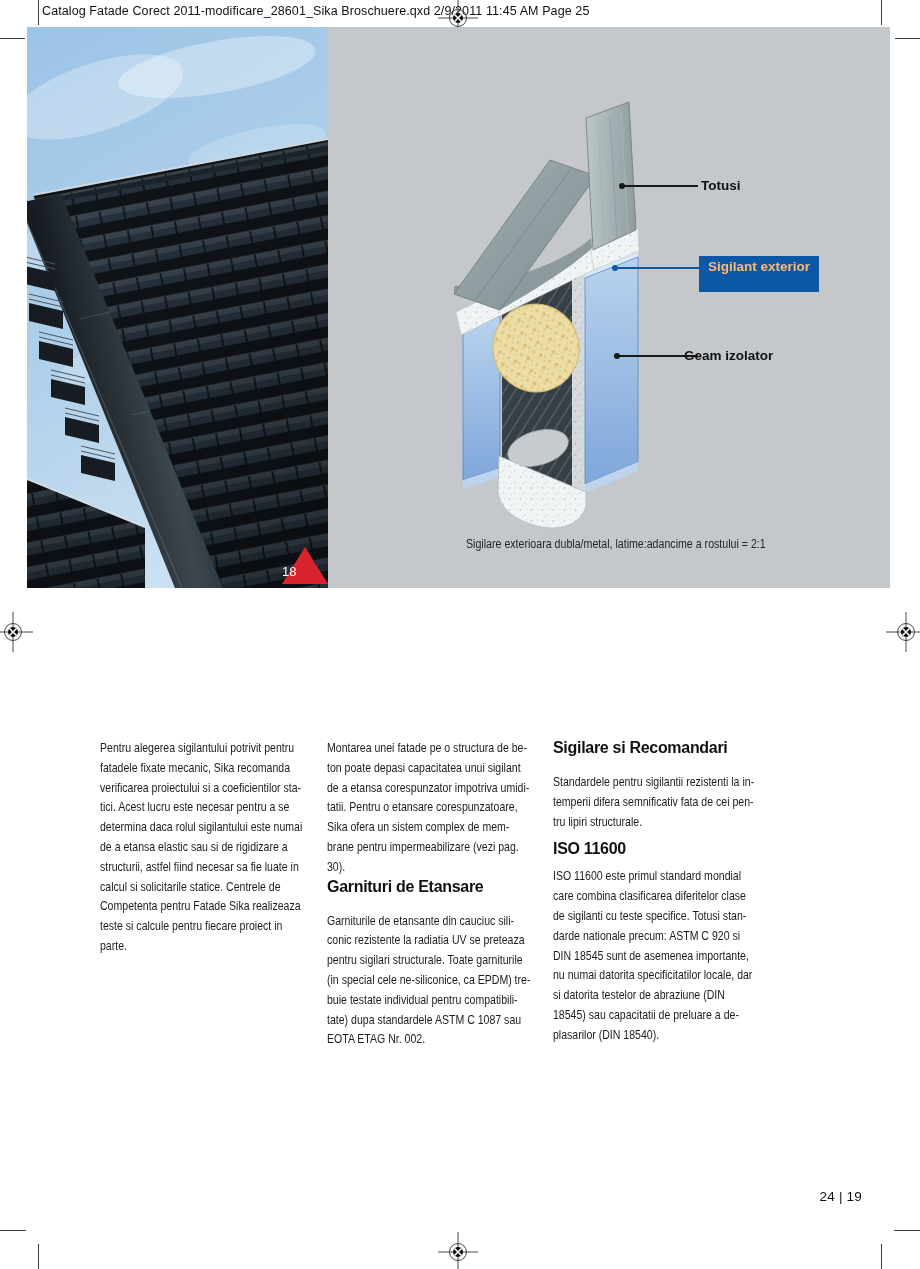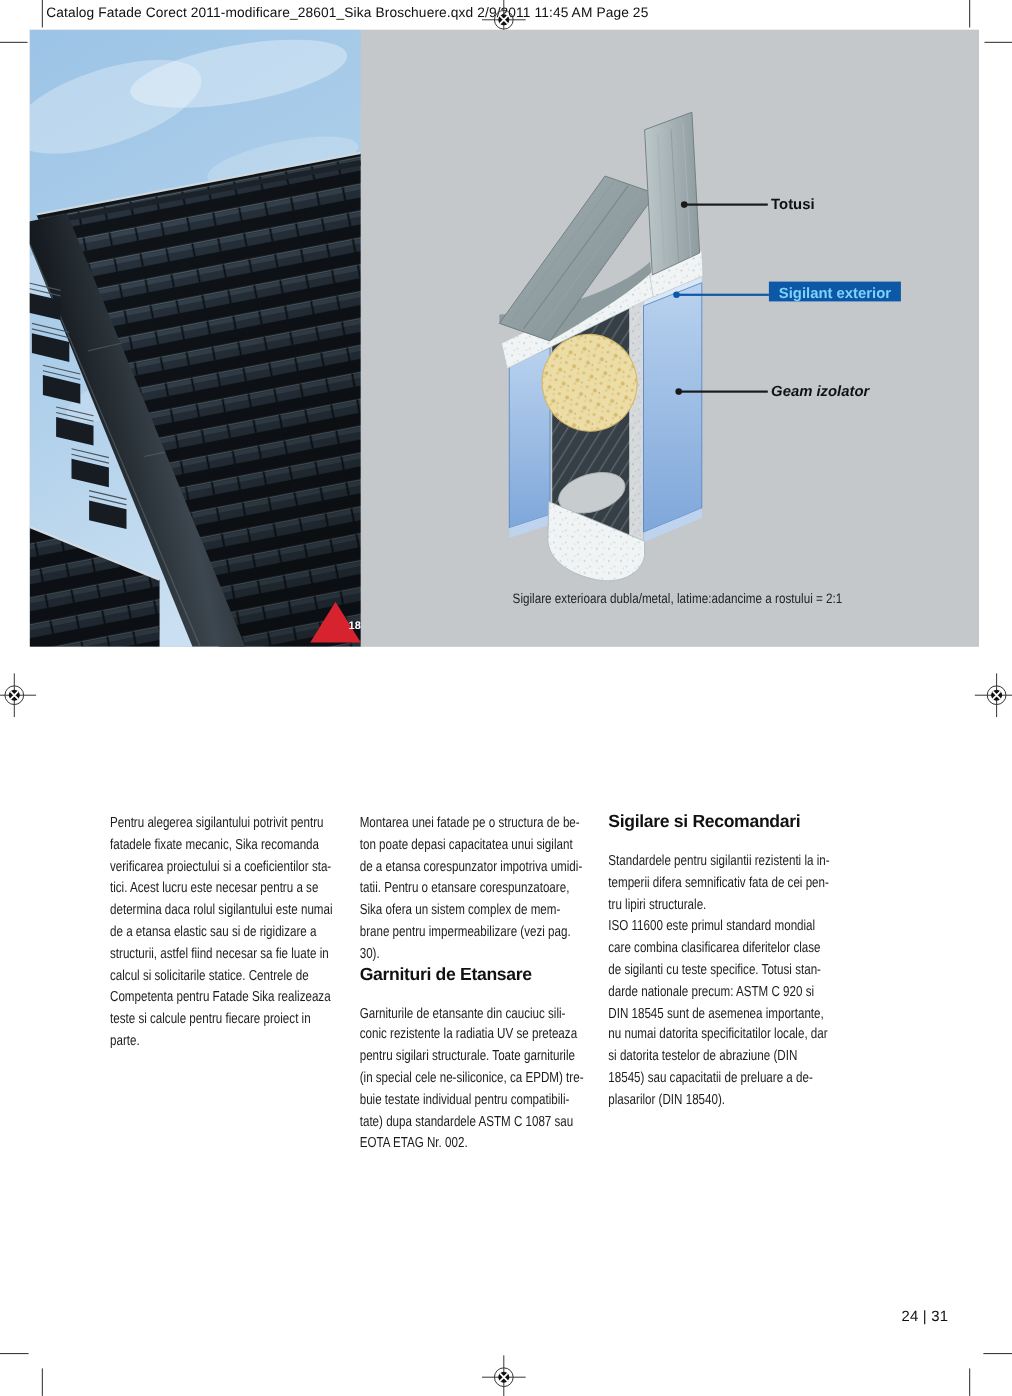--- a/index.html
+++ b/index.html
@@ -18,31 +18,31 @@
   .regmark { width:40px; height:40px; }
 
   
   .banner { left:27px; top:27px; width:863px; height:561px; background:#c4c8cb; }
 
   
   .badge-wrap { left:255px; top:520px; width:46px; height:38px; }
   .badge-tri { position:absolute; left:0; top:0; width:0; height:0;
                border-left:23px solid transparent; border-right:23px solid transparent;
                border-bottom:37px solid #d7232e; }
-  .badge-num { position:absolute; left:0; top:17px; width:46px; text-align:right;
-               color:#fff; font-weight:bold; font-size:10px; }
+  .badge-num { position:absolute; left:0; top:17px; width:46px; text-align:left;
+               color:#fff; font-weight:normal; font-size:13px; }
 
   
   .callout-line { height:1.5px; background:#1a1a1a; }
   .callout-line.blue { background:#0d57a7; }
   .callout-dot { width:6px; height:6px; border-radius:50%; background:#1a1a1a; }
   .callout-dot.blue { background:#0d57a7; }
   .callout-label { font-size:13.5px; font-weight:bold; color:#111; white-space:nowrap; }
-  .callout-box { background:#0d57a7; color:#7dd3fc; font-size:13.5px; font-weight:bold;
-                 padding:3px 9px 0 9px; white-space:nowrap; }
+  .callout-box { background:#0d57a7; color:#fdba74; font-size:13.5px; font-weight:bold;
+                 padding:3px 9px 18px 9px; white-space:nowrap; }
 
   .fig-caption { left:439px; top:510px; font-size:12.5px; color:#232323; white-space:nowrap;
                  transform:scaleX(.85); transform-origin:0 0; }
 
   
   .col { position:absolute; top:738px; width:260px; }
   .col-1 { left:100px; } .col-2 { left:327px; } .col-3 { left:553px; }
   .col h2 { font-size:16px; line-height:20px; font-weight:bold; color:#111;
             letter-spacing:-.3px; white-space:pre-line; margin:0 0 14px 0; }
   .col h2.sub { }
@@ -257,21 +257,21 @@
   <div class="abs callout-dot" style="left:592px;top:156px;"></div>
   <div class="abs callout-line" style="left:595px;top:158px;width:76px;"></div>
   <div class="abs callout-label" style="left:674px;top:151px;">Totusi</div>
 
   <div class="abs callout-dot blue" style="left:585px;top:238px;"></div>
   <div class="abs callout-line blue" style="left:588px;top:240px;width:84px;"></div>
   <div class="abs callout-box" style="left:672px;top:229px;">Sigilant exterior</div>
 
   <div class="abs callout-dot" style="left:587px;top:326px;"></div>
   <div class="abs callout-line" style="left:590px;top:328px;width:81px;"></div>
-  <div class="abs callout-label" style="left:674px;top:321px;font-style:italic;">Geam izolator</div>
+  <div class="abs callout-label" style="left:657px;top:321px;">Geam izolator</div>
 
   <div class="abs fig-caption">Sigilare exterioara dubla/metal, latime:adancime a rostului = 2:1</div>
 </div>
 
 <div class="col col-1">
   <p>Pentru alegerea sigilantului potrivit pentru
 fatadele fixate mecanic, Sika recomanda
 verificarea proiectului si a coeficientilor sta-
 tici. Acest lucru este necesar pentru a se
 determina daca rolul sigilantului este numai
@@ -299,24 +299,25 @@
 buie testate individual pentru compatibili-
 tate) dupa standardele  ASTM C 1087 sau
 EOTA ETAG Nr. 002.</p>
 </div>
 
 <div class="col col-3">
   <h2>Sigilare si Recomandari</h2>
   <p>Standardele pentru sigilantii rezistenti la in-
 temperii difera semnificativ fata de cei pen-
 tru lipiri structurale.</p>
+  <h2 class="sub-tight">ISO 11600</h2>
   <p>ISO 11600 este primul standard mondial
 care combina clasificarea diferitelor clase
 de sigilanti cu teste specifice. Totusi stan-
 darde nationale precum: ASTM C 920 si
 DIN 18545 sunt de asemenea importante,
 nu numai datorita specificitatilor locale, dar
 si datorita testelor de abraziune (DIN
 18545) sau capacitatii de preluare a de-
 plasarilor (DIN 18540).</p>
 </div>
 
-<div class="abs page-number">24 | 31</div>
+<div class="abs page-number">24 | 19</div>
 
 </body></html>

